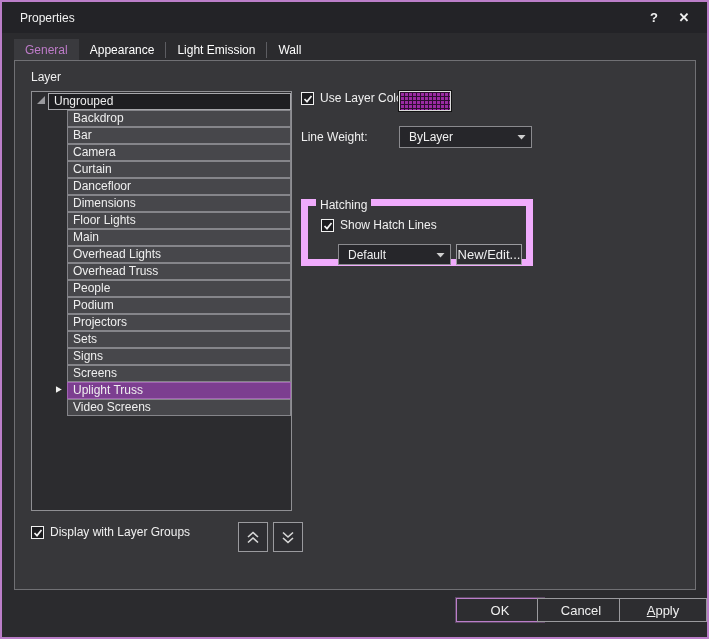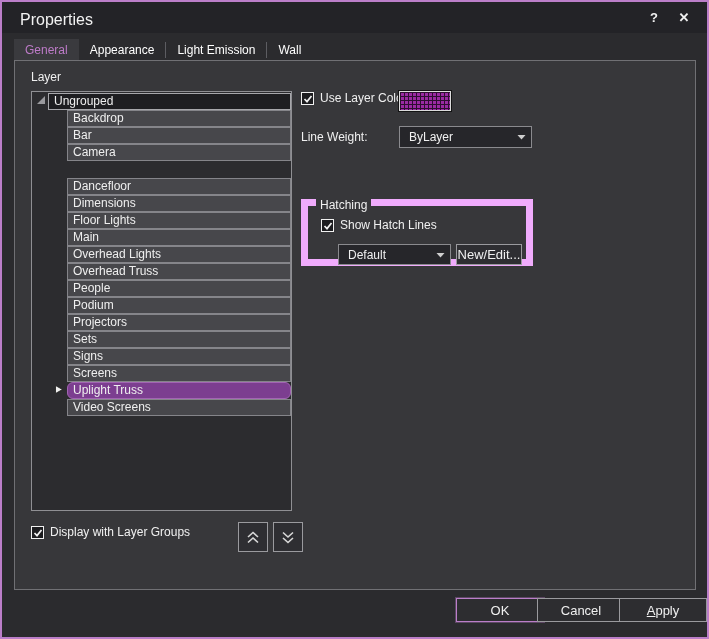--- a/index.html
+++ b/index.html
@@ -6,21 +6,21 @@
   html,body { background:#4a4a4a; }
   body { font-family:"Liberation Sans", sans-serif; font-size:12px; color:#f0f0f0; }
 
   .window{
     position:relative; width:709px; height:639px;
     background:#2b2b2e; border:2px solid #bb7ec9; overflow:hidden;
   }
 
   
   .titlebar{ position:absolute; left:0; top:0; width:705px; height:31px; background:#232327; }
-  .titlebar .title{ position:absolute; left:18px; top:9px; font-size:16px; color:#f2f2f2; }
+  .titlebar .title{ position:absolute; left:18px; top:9px; font-size:12px; color:#f2f2f2; }
   .tb-btn{ position:absolute; top:3px; width:26px; height:25px; display:flex; align-items:center; justify-content:center;
            color:#f2f2f2; font-size:13px; font-weight:bold; cursor:default; }
   .tb-help{ right:40px; }
   .tb-close{ right:10px; }
 
   
   .tabstrip{ position:absolute; left:12px; top:31px; height:27px; display:flex; align-items:flex-end; }
   .tab{ height:21px; padding:0 11px; display:flex; align-items:center; color:#ffffff; position:relative; }
   .tab.active{ background:#3a3a3e; color:#bd7bc8; }
   .tab-sep{ width:1px; height:16px; background:#5d5d62; margin-bottom:2px; }
@@ -32,21 +32,21 @@
   .layer-label{ position:absolute; left:16px; top:9px; color:#f0f0f0; }
 
   
   .tree{ position:absolute; left:16px; top:30px; width:261px; height:420px;
          background:#2c2c2f; border:1px solid #8f8f93; overflow:hidden; }
   .expander{ position:absolute; left:5px; top:4px; width:9px; height:9px; }
   .row{ position:absolute; height:17px; border:1px solid #85858a; background:#47474b;
         line-height:15px; padding-left:5px; color:#efefef; white-space:nowrap; overflow:hidden; }
   .row.group{ left:16px; width:243px; background:#1e1e21; border-color:#a7a7ab; }
   .row.child{ left:35px; width:224px; }
-  .row.selected{ background:#7c3e90; border-color:#a265b3;border-radius:6px; }
+  .row.selected{ background:#7c3e90; border-color:#a265b3; }
   .sel-marker{ position:absolute; left:23px; width:8px; height:9px; }
 
   
   .check{ display:inline-block; width:13px; height:13px; background:#1c1c1f;
           border:1px solid #f0f0f0; position:relative; flex:none; }
   .check svg{ position:absolute; left:1px; top:2px; }
   .cbrow{ position:absolute; display:flex; align-items:center; gap:6px; }
 
   
   .swatch{ position:absolute; left:384px; top:30px; width:52px; height:20px;
@@ -119,20 +119,21 @@
 
     <div class="tree">
       <svg class="expander" viewBox="0 0 9 9">
         <polygon points="8,0 8,8 0,8" fill="#9a9a9e"></polygon>
       </svg>
       <div class="row group" style="top:1px;">Ungrouped</div>
 
       <div class="row child" style="top:18px;">Backdrop</div>
       <div class="row child" style="top:35px;">Bar</div>
       <div class="row child" style="top:52px;">Camera</div>
+      <div class="row child" style="top:69px;">Curtain</div>
       <div class="row child" style="top:86px;">Dancefloor</div>
       <div class="row child" style="top:103px;">Dimensions</div>
       <div class="row child" style="top:120px;">Floor Lights</div>
       <div class="row child" style="top:137px;">Main</div>
       <div class="row child" style="top:154px;">Overhead Lights</div>
       <div class="row child" style="top:171px;">Overhead Truss</div>
       <div class="row child" style="top:188px;">People</div>
       <div class="row child" style="top:205px;">Podium</div>
       <div class="row child" style="top:222px;">Projectors</div>
       <div class="row child" style="top:239px;">Sets</div>

